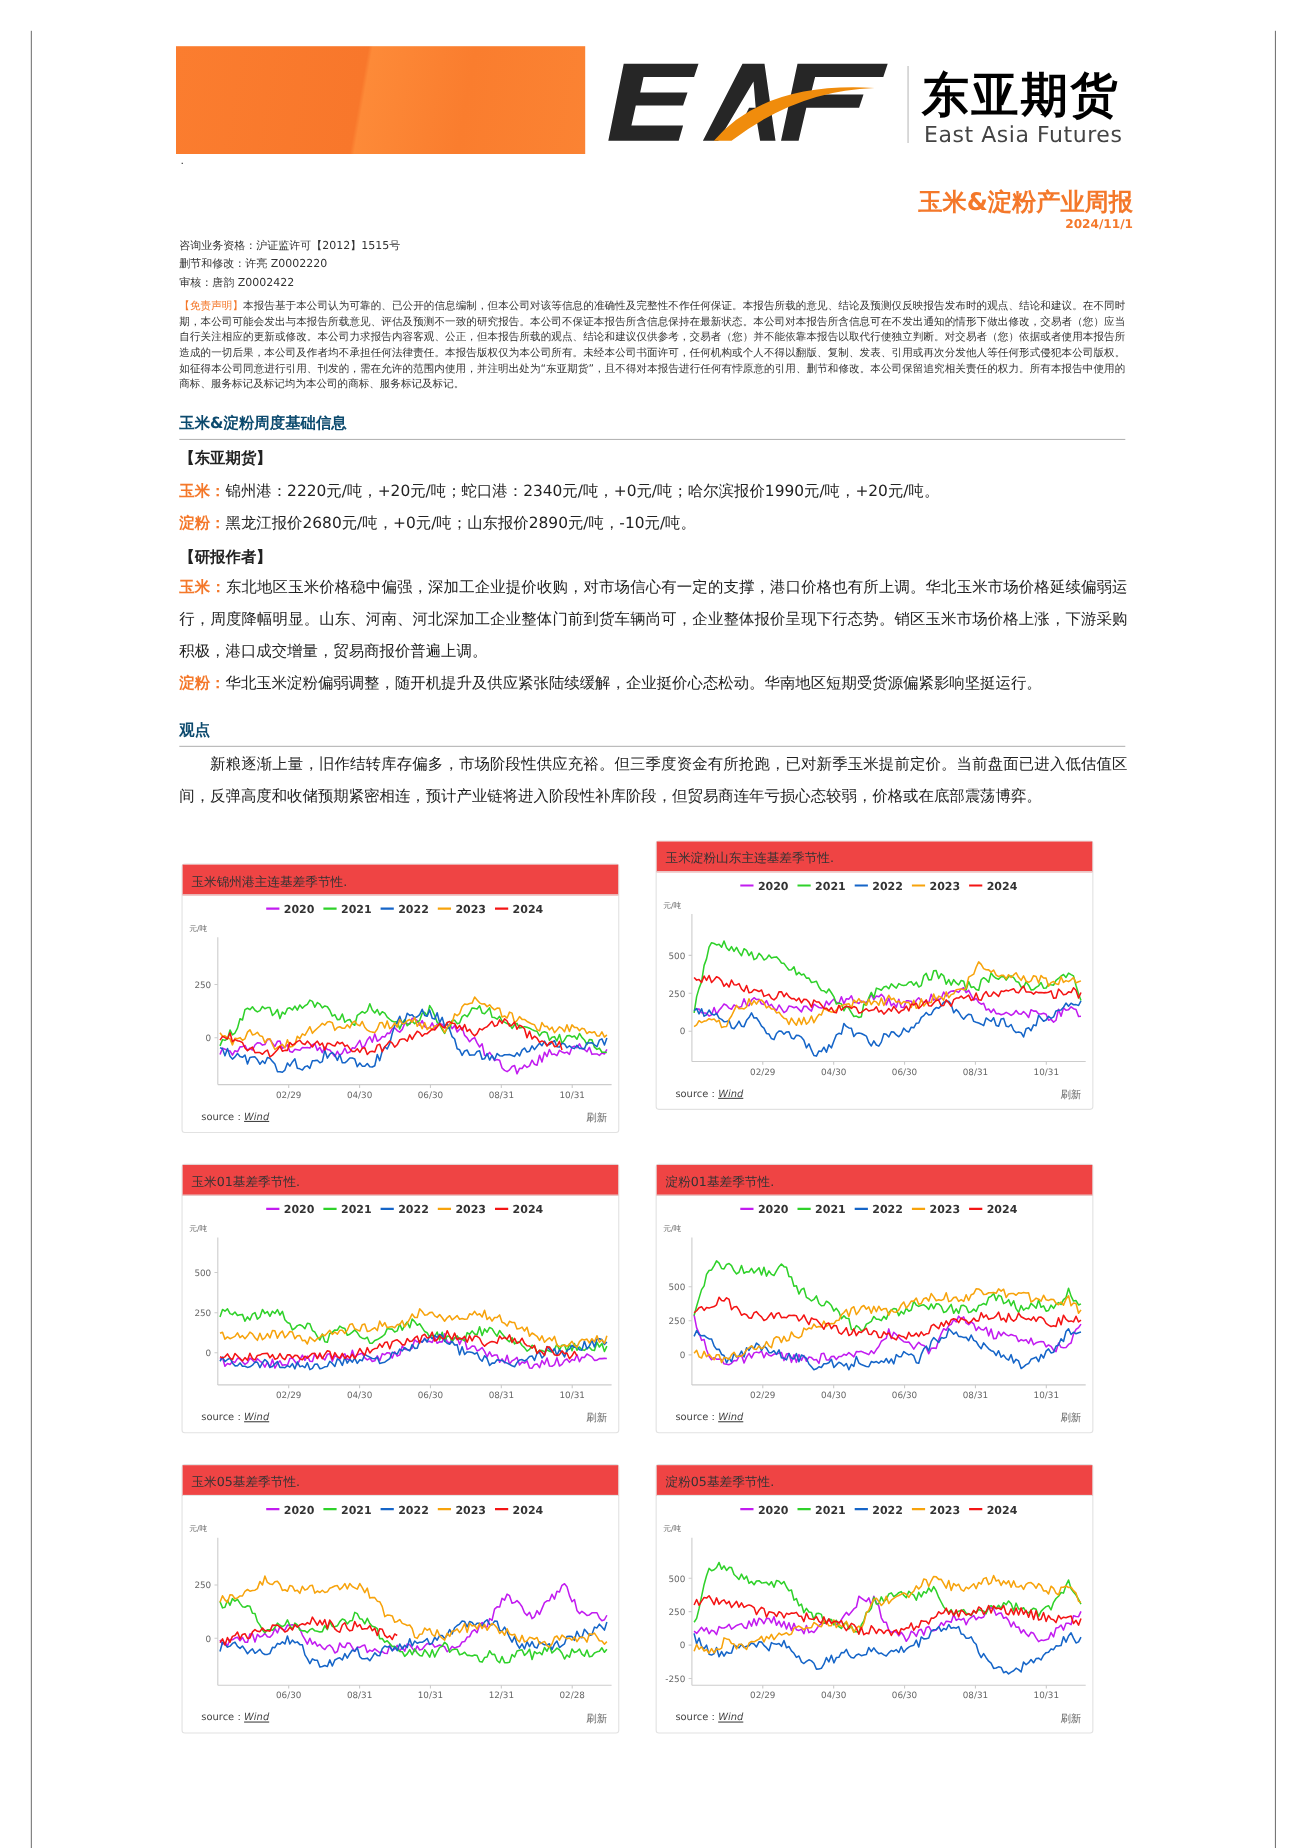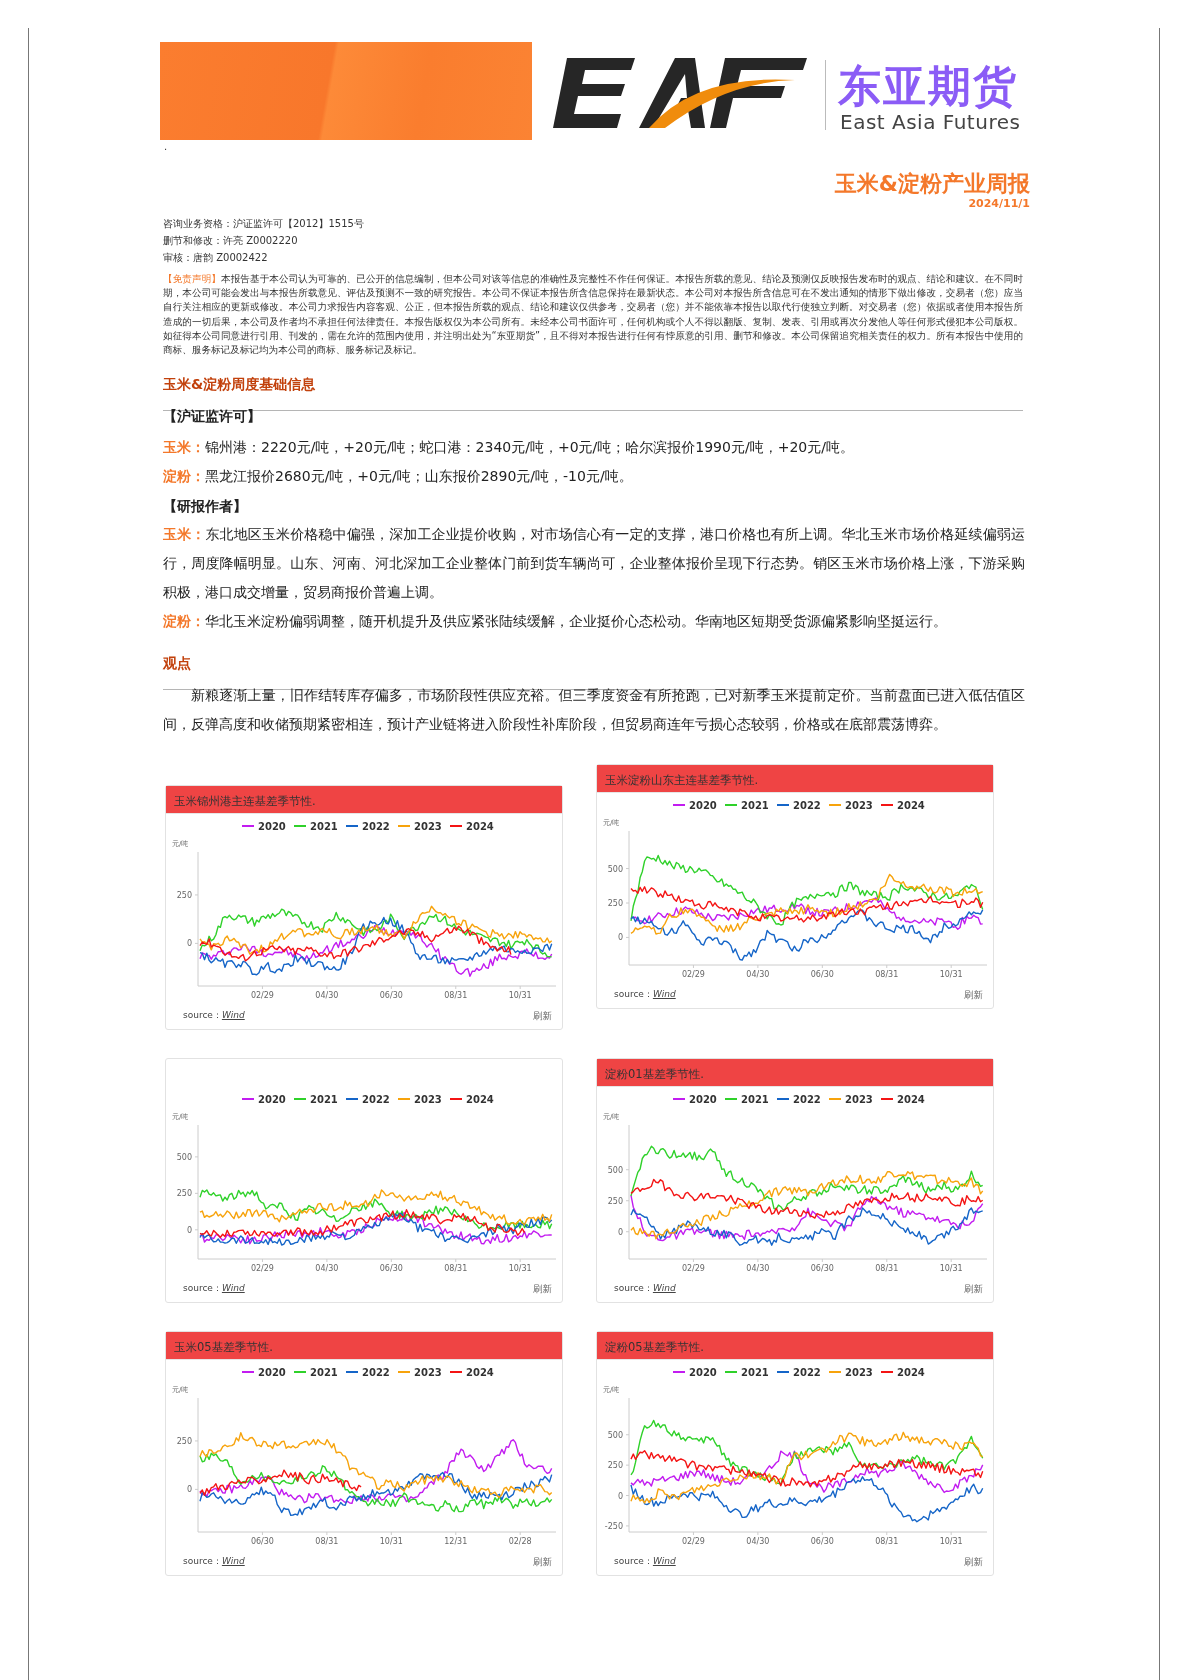--- a/index.html
+++ b/index.html
@@ -6,33 +6,33 @@
   html, body { width: 1188px; height: 1680px; background: #ffffff; }
   body { font-family: "DejaVu Sans", "Liberation Sans", sans-serif; color: #222; position: relative; overflow: hidden; }
   .page-border-left { position: absolute; left: 28px; top: 28px; bottom: 0; width: 1px; background: #777; }
   .page-border-right { position: absolute; right: 28px; top: 28px; bottom: 0; width: 1px; background: #777; }
 
   .header { position: absolute; left: 160px; top: 42px; width: 870px; height: 100px; }
   .orange-block { position: absolute; left: 0; top: 0; width: 372px; height: 98px;
     background: linear-gradient(100deg, #fb7d2f 0%, #f8772b 45%, #fd8a38 46%, #fa7d2e 70%, #fb8333 100%); }
   .logo-mark { position: absolute; left: 385px; top: 12px; width: 270px; height: 80px; }
   .logo-divider { position: absolute; left: 665px; top: 18px; width: 1px; height: 70px; background: #bbb; }
-  .logo-cn { position: absolute; left: 678px; top: 16px; font-size: 43px; font-weight: bold; color: #8b5cf6; letter-spacing: 2px; }
+  .logo-cn { position: absolute; left: 678px; top: 16px; font-size: 43px; font-weight: bold; color: #000000; letter-spacing: 2px; }
   .logo-en { position: absolute; left: 680px; top: 68px; font-size: 20px; color: #444; letter-spacing: 0.5px; }
   .tiny-dot { position: absolute; left: 164px; top: 141px; font-size: 10px; color: #333; }
 
   .report-title { position: absolute; right: 158px; top: 169px; font-size: 22px; font-weight: bold; color: #f4782a; }
   .report-date { position: absolute; right: 158px; top: 197px; font-size: 11px; font-weight: bold; color: #f4782a; }
 
   .meta { position: absolute; left: 163px; top: 215px; font-size: 10px; color: #333; line-height: 17px; }
 
   .disclaimer { position: absolute; left: 163px; top: 272px; width: 860px; font-size: 9.6px; line-height: 14.2px; color: #333; text-align: justify; }
   .disclaimer .tag { color: #f4782a; }
 
-  .sec-head { position: absolute; left: 163px; width: 860px; font-size: 14px; font-weight: bold; color: #c2410c; padding-bottom: 16px; border-bottom: 1px solid #b5b5b5; }
+  .sec-head { position: absolute; left: 163px; width: 860px; font-size: 14px; font-weight: bold; color: #0c4a6e; padding-bottom: 5px; border-bottom: 1px solid #b5b5b5; }
   .sub-head { position: absolute; left: 163px; font-size: 14px; font-weight: bold; color: #222; }
   .para { position: absolute; left: 163px; width: 862px; font-size: 14px; color: #222; line-height: 29px; text-align: justify; }
   .para .lbl { color: #f4782a; font-weight: bold; }
   .indent { text-indent: 28px; }
 
   .chart-card { position: absolute; width: 398px; height: 245px; border: 1px solid #e2e2e2; border-radius: 3px; background: #fff; }
   .chart-title-bar { height: 28px; background: #ef4444; border-bottom: 1px solid #e6e6e6; font-size: 11.5px; color: #333; padding: 8px 8px 0 8px; }
   .chart-svg { position: absolute; left: 0; top: 28px; }
   .chart-source { position: absolute; left: 17px; bottom: 7px; font-size: 9px; color: #444; }
   .chart-source i { font-style: italic; text-decoration: underline; }
@@ -65,21 +65,21 @@
 
 <div class="meta">
   <div>咨询业务资格：沪证监许可【2012】1515号</div>
   <div>删节和修改：许亮 Z0002220</div>
   <div>审核：唐韵 Z0002422</div>
 </div>
 
 <div class="disclaimer"><span class="tag">【免责声明】</span><span>本报告基于本公司认为可靠的、已公开的信息编制，但本公司对该等信息的准确性及完整性不作任何保证。本报告所载的意见、结论及预测仅反映报告发布时的观点、结论和建议。在不同时期，本公司可能会发出与本报告所载意见、评估及预测不一致的研究报告。本公司不保证本报告所含信息保持在最新状态。本公司对本报告所含信息可在不发出通知的情形下做出修改，交易者（您）应当自行关注相应的更新或修改。本公司力求报告内容客观、公正，但本报告所载的观点、结论和建议仅供参考，交易者（您）并不能依靠本报告以取代行使独立判断。对交易者（您）依据或者使用本报告所造成的一切后果，本公司及作者均不承担任何法律责任。本报告版权仅为本公司所有。未经本公司书面许可，任何机构或个人不得以翻版、复制、发表、引用或再次分发他人等任何形式侵犯本公司版权。如征得本公司同意进行引用、刊发的，需在允许的范围内使用，并注明出处为“东亚期货”，且不得对本报告进行任何有悖原意的引用、删节和修改。本公司保留追究相关责任的权力。所有本报告中使用的商标、服务标记及标记均为本公司的商标、服务标记及标记。</span></div>
 
 <div class="sec-head" style="top:376px;">玉米&amp;淀粉周度基础信息</div>
-<div class="sub-head" style="top:408px;">【沪证监许可】</div>
+<div class="sub-head" style="top:408px;">【东亚期货】</div>
 <div class="para" style="top:433px;"><span class="lbl">玉米：</span><span>锦州港：2220元/吨，+20元/吨；蛇口港：2340元/吨，+0元/吨；哈尔滨报价1990元/吨，+20元/吨。</span></div>
 <div class="para" style="top:462px;"><span class="lbl">淀粉：</span><span>黑龙江报价2680元/吨，+0元/吨；山东报价2890元/吨，-10元/吨。</span></div>
 <div class="sub-head" style="top:498px;">【研报作者】</div>
 <div class="para" style="top:520px;"><span class="lbl">玉米：</span><span>东北地区玉米价格稳中偏强，深加工企业提价收购，对市场信心有一定的支撑，港口价格也有所上调。华北玉米市场价格延续偏弱运行，周度降幅明显。山东、河南、河北深加工企业整体门前到货车辆尚可，企业整体报价呈现下行态势。销区玉米市场价格上涨，下游采购积极，港口成交增量，贸易商报价普遍上调。</span></div>
 <div class="para" style="top:607px;"><span class="lbl">淀粉：</span><span>华北玉米淀粉偏弱调整，随开机提升及供应紧张陆续缓解，企业挺价心态松动。华南地区短期受货源偏紧影响坚挺运行。</span></div>
 
 <div class="sec-head" style="top:655px;">观点</div>
 <div class="para indent" style="top:681px;">新粮逐渐上量，旧作结转库存偏多，市场阶段性供应充裕。但三季度资金有所抢跑，已对新季玉米提前定价。当前盘面已进入低估值区间，反弹高度和收储预期紧密相连，预计产业链将进入阶段性补库阶段，但贸易商连年亏损心态较弱，价格或在底部震荡博弈。</div>
 
 <div class="chart-card" style="left:165px; top:785px;">
@@ -156,20 +156,21 @@
       <polyline points="34.0,124.0 36.3,124.4 38.5,124.2 40.8,127.6 43.1,127.9 45.3,128.2 47.6,130.7 49.9,129.5 52.2,123.0 54.4,129.1 56.7,125.4 59.0,122.8 61.2,119.8 63.5,120.8 65.8,123.5 68.0,124.5 70.3,120.6 72.6,121.9 74.8,122.9 77.1,121.9 79.4,114.9 81.7,120.9 83.9,121.2 86.2,116.2 88.5,114.0 90.7,115.7 93.0,115.4 95.3,119.6 97.5,120.2 99.8,116.6 102.1,121.7 104.3,120.1 106.6,123.5 108.9,125.6 111.2,120.6 113.4,124.0 115.7,127.6 118.0,125.9 120.2,121.6 122.5,122.0 124.8,123.1 127.0,122.2 129.3,124.6 131.6,126.9 133.8,121.9 136.1,121.8 138.4,124.4 140.7,126.2 142.9,119.9 145.2,121.5 147.5,122.9 149.7,123.4 152.0,123.0 154.3,117.1 156.5,120.6 158.8,117.5 161.1,115.2 163.3,118.1 165.6,119.2 167.9,113.1 170.2,119.4 172.4,114.9 174.7,115.3 177.0,112.3 179.2,118.4 181.5,118.2 183.8,119.2 186.0,117.0 188.3,117.9 190.6,118.4 192.8,115.7 195.1,110.8 197.4,115.8 199.7,112.4 201.9,113.2 204.2,111.0 206.5,113.4 208.7,120.5 211.0,114.5 213.3,121.4 215.5,119.1 217.8,122.6 220.1,115.4 222.3,122.7 224.6,122.9 226.9,116.7 229.2,116.9 231.4,117.2 233.7,120.6 236.0,116.4 238.2,114.0 240.5,116.7 242.8,118.4 245.0,117.5 247.3,118.8 249.6,110.8 251.8,116.2 254.1,114.5 256.4,115.7 258.7,114.5 260.9,108.9 263.2,112.5 265.5,109.5 267.7,108.1 270.0,107.8 272.3,108.2 274.5,109.2 276.8,106.0 279.1,105.0 281.3,109.4 283.6,107.3 285.9,111.9 288.2,116.2 290.4,114.6 292.7,118.3 295.0,119.9 297.2,119.1 299.5,125.2 301.8,124.3 304.0,127.4 306.3,124.3 308.6,128.5 310.8,128.4 313.1,129.5 315.4,128.8 317.7,127.3 319.9,128.5 322.2,130.1 324.5,128.6 326.7,125.6 329.0,128.6 331.3,129.0 333.5,126.6 335.8,128.8 338.1,132.0 340.3,125.0 342.6,126.2 344.9,126.0 347.2,128.9 349.4,128.9 351.7,128.2 354.0,129.1 356.2,134.4 358.5,133.7 360.8,136.2 363.0,134.5 365.3,124.5 367.6,130.8 369.8,123.3 372.1,125.4 374.4,125.0 376.7,122.3 378.9,124.0 381.2,124.7 383.5,131.1 385.7,130.9" fill="none" stroke="#c21cf0" stroke-width="1.4" stroke-linejoin="round"></polyline>
       <polyline points="34.0,127.9 36.3,113.0 38.5,105.5 40.8,99.5 43.1,84.6 45.3,78.7 47.6,68.0 49.9,64.0 52.2,64.7 54.4,66.0 56.7,65.4 59.0,68.1 61.2,62.4 63.5,68.6 65.8,71.1 68.0,67.6 70.3,71.9 72.6,68.2 74.8,72.6 77.1,75.8 79.4,69.5 81.7,71.0 83.9,75.7 86.2,72.4 88.5,79.4 90.7,78.3 93.0,73.6 95.3,76.0 97.5,79.7 99.8,78.5 102.1,75.2 104.3,77.9 106.6,77.2 108.9,76.9 111.2,79.2 113.4,82.4 115.7,82.8 118.0,86.0 120.2,88.9 122.5,88.5 124.8,85.9 127.0,93.2 129.3,91.0 131.6,93.3 133.8,92.5 136.1,96.2 138.4,96.1 140.7,100.2 142.9,99.8 145.2,99.1 147.5,104.3 149.7,107.4 152.0,107.7 154.3,109.6 156.5,106.1 158.8,109.5 161.1,113.2 163.3,119.7 165.6,118.8 167.9,119.6 170.2,125.9 172.4,121.7 174.7,123.6 177.0,127.6 179.2,131.1 181.5,130.7 183.8,132.0 186.0,131.4 188.3,119.7 190.6,120.9 192.8,114.1 195.1,109.2 197.4,114.0 199.7,105.3 201.9,106.0 204.2,107.2 206.5,104.3 208.7,103.6 211.0,105.9 213.3,101.4 215.5,103.5 217.8,105.3 220.1,101.2 222.3,102.4 224.6,102.9 226.9,102.4 229.2,100.0 231.4,99.4 233.7,102.7 236.0,99.9 238.2,104.3 240.5,103.0 242.8,94.0 245.0,91.9 247.3,97.8 249.6,97.7 251.8,89.5 254.1,89.4 256.4,96.5 258.7,92.2 260.9,94.1 263.2,101.7 265.5,97.5 267.7,102.6 270.0,97.6 272.3,100.6 274.5,102.3 276.8,98.3 279.1,99.1 281.3,107.1 283.6,99.4 285.9,104.7 288.2,104.0 290.4,106.5 292.7,107.2 295.0,97.7 297.2,95.8 299.5,97.4 301.8,100.0 304.0,91.4 306.3,94.7 308.6,96.4 310.8,97.2 313.1,95.0 315.4,94.7 317.7,98.0 319.9,95.0 322.2,94.3 324.5,95.7 326.7,99.2 329.0,99.9 331.3,104.4 333.5,104.6 335.8,99.6 338.1,102.6 340.3,106.9 342.6,106.7 344.9,104.6 347.2,103.2 349.4,100.2 351.7,105.4 354.0,105.2 356.2,101.7 358.5,102.2 360.8,102.6 363.0,98.3 365.3,96.5 367.6,94.3 369.8,92.9 372.1,95.6 374.4,91.6 376.7,93.0 378.9,94.2 381.2,102.9 383.5,110.5 385.7,116.6" fill="none" stroke="#2fd12a" stroke-width="1.4" stroke-linejoin="round"></polyline>
       <polyline points="34.0,125.9 36.3,123.9 38.5,128.7 40.8,124.1 43.1,130.8 45.3,129.5 47.6,125.2 49.9,128.8 52.2,129.8 54.4,128.3 56.7,132.6 59.0,133.7 61.2,135.8 63.5,135.6 65.8,134.8 68.0,141.3 70.3,142.2 72.6,139.1 74.8,135.3 77.1,139.9 79.4,140.3 81.7,134.6 83.9,132.1 86.2,127.8 88.5,132.5 90.7,132.2 93.0,135.6 95.3,139.8 97.5,141.6 99.8,146.5 102.1,147.1 104.3,151.1 106.6,152.1 108.9,146.5 111.2,144.3 113.4,144.5 115.7,147.2 118.0,145.1 120.2,144.9 122.5,150.7 124.8,151.5 127.0,148.1 129.3,148.4 131.6,149.9 133.8,152.6 136.1,159.6 138.4,155.9 140.7,161.7 142.9,166.5 145.2,167.1 147.5,162.4 149.7,163.0 152.0,159.0 154.3,163.6 156.5,156.7 158.8,159.6 161.1,153.4 163.3,147.8 165.6,146.4 167.9,147.1 170.2,137.5 172.4,140.1 174.7,141.5 177.0,141.8 179.2,149.3 181.5,146.5 183.8,146.1 186.0,146.5 188.3,147.7 190.6,148.9 192.8,154.7 195.1,157.9 197.4,153.2 199.7,157.0 201.9,158.0 204.2,154.4 206.5,146.7 208.7,147.3 211.0,149.7 213.3,145.0 215.5,145.3 217.8,147.9 220.1,149.5 222.3,147.0 224.6,141.7 226.9,144.2 229.2,145.1 231.4,140.8 233.7,141.4 236.0,137.2 238.2,137.0 240.5,131.9 242.8,130.3 245.0,127.4 247.3,129.7 249.6,129.2 251.8,125.1 254.1,123.0 256.4,123.6 258.7,121.2 260.9,118.2 263.2,117.5 265.5,117.3 267.7,120.1 270.0,127.7 272.3,124.7 274.5,127.1 276.8,131.0 279.1,133.5 281.3,130.8 283.6,129.0 285.9,129.5 288.2,135.5 290.4,136.3 292.7,137.0 295.0,138.1 297.2,139.4 299.5,132.4 301.8,134.1 304.0,135.5 306.3,132.2 308.6,139.2 310.8,139.9 313.1,133.4 315.4,132.8 317.7,139.9 319.9,140.4 322.2,138.4 324.5,143.6 326.7,145.7 329.0,145.2 331.3,145.8 333.5,149.7 335.8,142.2 338.1,141.3 340.3,144.1 342.6,138.7 344.9,139.4 347.2,129.9 349.4,132.7 351.7,135.4 354.0,134.3 356.2,130.9 358.5,132.8 360.8,131.5 363.0,126.0 365.3,125.5 367.6,125.1 369.8,122.7 372.1,118.9 374.4,121.7 376.7,119.0 378.9,120.4 381.2,120.3 383.5,121.1 385.7,116.9" fill="none" stroke="#1565c8" stroke-width="1.4" stroke-linejoin="round"></polyline>
       <polyline points="34.0,140.4 36.3,138.8 38.5,134.9 40.8,136.6 43.1,135.3 45.3,134.9 47.6,133.1 49.9,134.0 52.2,133.4 54.4,135.9 56.7,134.5 59.0,141.0 61.2,140.4 63.5,140.1 65.8,133.8 68.0,130.6 70.3,125.7 72.6,121.0 74.8,124.0 77.1,123.7 79.4,124.3 81.7,122.4 83.9,115.0 86.2,120.7 88.5,116.7 90.7,119.8 93.0,116.3 95.3,116.2 97.5,118.5 99.8,123.3 102.1,121.7 104.3,124.3 106.6,124.2 108.9,127.8 111.2,127.2 113.4,130.3 115.7,132.7 118.0,133.4 120.2,138.3 122.5,132.6 124.8,136.3 127.0,139.1 129.3,132.7 131.6,138.3 133.8,131.9 136.1,138.2 138.4,135.8 140.7,130.6 142.9,136.7 145.2,132.5 147.5,129.1 149.7,129.8 152.0,123.9 154.3,125.1 156.5,126.1 158.8,127.0 161.1,127.0 163.3,125.4 165.6,122.1 167.9,121.3 170.2,120.5 172.4,119.9 174.7,119.4 177.0,123.3 179.2,116.1 181.5,118.3 183.8,114.8 186.0,118.3 188.3,117.3 190.6,120.8 192.8,115.4 195.1,120.3 197.4,117.0 199.7,117.8 201.9,120.9 204.2,114.3 206.5,121.0 208.7,116.2 211.0,111.8 213.3,115.8 215.5,114.5 217.8,118.2 220.1,117.0 222.3,119.8 224.6,117.5 226.9,118.4 229.2,118.1 231.4,122.9 233.7,116.3 236.0,123.5 238.2,122.8 240.5,115.0 242.8,121.5 245.0,118.8 247.3,118.4 249.6,118.4 251.8,110.7 254.1,116.9 256.4,112.6 258.7,113.7 260.9,116.2 263.2,108.7 265.5,114.0 267.7,111.2 270.0,110.5 272.3,106.7 274.5,106.4 276.8,106.0 279.1,106.9 281.3,105.3 283.6,95.3 285.9,94.0 288.2,92.6 290.4,86.3 292.7,81.4 295.0,83.7 297.2,87.6 299.5,88.6 301.8,88.7 304.0,90.8 306.3,88.8 308.6,93.4 310.8,94.9 313.1,93.7 315.4,93.7 317.7,96.8 319.9,93.1 322.2,95.6 324.5,93.3 326.7,91.3 329.0,95.5 331.3,98.2 333.5,94.2 335.8,99.0 338.1,100.0 340.3,98.7 342.6,94.0 344.9,94.8 347.2,100.6 349.4,93.9 351.7,96.1 354.0,96.2 356.2,103.6 358.5,100.3 360.8,99.3 363.0,101.4 365.3,102.0 367.6,94.9 369.8,100.1 372.1,98.5 374.4,99.4 376.7,97.7 378.9,95.7 381.2,100.5 383.5,99.5 385.7,98.7" fill="none" stroke="#f7a30c" stroke-width="1.4" stroke-linejoin="round"></polyline>
       <polyline points="34.0,95.6 36.3,98.0 38.5,97.4 40.8,100.2 43.1,94.3 45.3,98.3 47.6,93.8 49.9,100.1 52.2,97.6 54.4,94.9 56.7,96.1 59.0,98.7 61.2,103.7 63.5,101.0 65.8,104.3 68.0,97.9 70.3,102.2 72.6,102.4 74.8,101.2 77.1,106.1 79.4,108.3 81.7,102.9 83.9,109.4 86.2,109.0 88.5,106.5 90.7,107.2 93.0,108.4 95.3,107.0 97.5,112.8 99.8,111.9 102.1,110.9 104.3,114.6 106.6,116.0 108.9,114.0 111.2,108.7 113.4,108.5 115.7,113.1 118.0,109.8 120.2,113.0 122.5,114.9 124.8,114.7 127.0,116.8 129.3,114.3 131.6,118.7 133.8,115.4 136.1,115.7 138.4,118.0 140.7,122.6 142.9,116.1 145.2,117.9 147.5,117.9 149.7,120.7 152.0,123.7 154.3,123.5 156.5,125.8 158.8,123.0 161.1,127.2 163.3,127.7 165.6,120.8 167.9,125.4 170.2,122.9 172.4,121.8 174.7,122.2 177.0,123.8 179.2,122.0 181.5,123.1 183.8,128.0 186.0,127.4 188.3,125.5 190.6,124.0 192.8,126.1 195.1,125.5 197.4,124.9 199.7,122.2 201.9,127.0 204.2,125.6 206.5,128.9 208.7,126.8 211.0,123.9 213.3,126.3 215.5,121.9 217.8,124.9 220.1,128.0 222.3,125.8 224.6,125.0 226.9,121.6 229.2,126.0 231.4,119.8 233.7,120.5 236.0,119.0 238.2,123.8 240.5,121.6 242.8,118.7 245.0,116.0 247.3,121.3 249.6,121.6 251.8,118.8 254.1,116.4 256.4,116.3 258.7,121.4 260.9,121.1 263.2,116.0 265.5,118.6 267.7,121.8 270.0,115.8 272.3,114.3 274.5,114.3 276.8,112.6 279.1,114.7 281.3,113.3 283.6,111.7 285.9,116.5 288.2,115.3 290.4,109.7 292.7,115.8 295.0,116.3 297.2,111.0 299.5,108.4 301.8,112.6 304.0,112.4 306.3,108.8 308.6,110.7 310.8,112.8 313.1,108.0 315.4,108.3 317.7,107.3 319.9,107.8 322.2,106.7 324.5,105.8 326.7,109.0 329.0,109.6 331.3,106.1 333.5,103.4 335.8,108.8 338.1,108.8 340.3,109.0 342.6,110.8 344.9,108.7 347.2,109.4 349.4,109.2 351.7,109.6 354.0,109.4 356.2,109.0 358.5,107.8 360.8,114.4 363.0,114.3 365.3,106.2 367.6,108.4 369.8,111.4 372.1,110.9 374.4,108.7 376.7,109.3 378.9,105.0 381.2,107.2 383.5,114.3 385.7,109.3" fill="none" stroke="#f41414" stroke-width="1.4" stroke-linejoin="round"></polyline>
     </svg>
   <div class="chart-source"><span>source：</span><i>Wind</i></div>
   <div class="chart-refresh">刷新</div>
 </div>
 <div class="chart-card" style="left:165px; top:1058px;">
+  <div class="chart-title-bar">玉米01基差季节性.</div>
   <svg class="chart-svg" width="398" height="190">
       <line x1="76" y1="12" x2="88" y2="12" stroke="#c21cf0" stroke-width="2"></line>
       <text x="92" y="16" font-size="10" font-weight="bold" fill="#333" font-family="DejaVu Sans, sans-serif">2020</text>
       <line x1="128" y1="12" x2="140" y2="12" stroke="#2fd12a" stroke-width="2"></line>
       <text x="144" y="16" font-size="10" font-weight="bold" fill="#333" font-family="DejaVu Sans, sans-serif">2021</text>
       <line x1="180" y1="12" x2="192" y2="12" stroke="#1565c8" stroke-width="2"></line>
       <text x="196" y="16" font-size="10" font-weight="bold" fill="#333" font-family="DejaVu Sans, sans-serif">2022</text>
       <line x1="232" y1="12" x2="244" y2="12" stroke="#f7a30c" stroke-width="2"></line>
       <text x="248" y="16" font-size="10" font-weight="bold" fill="#333" font-family="DejaVu Sans, sans-serif">2023</text>
       <line x1="284" y1="12" x2="296" y2="12" stroke="#f41414" stroke-width="2"></line>

